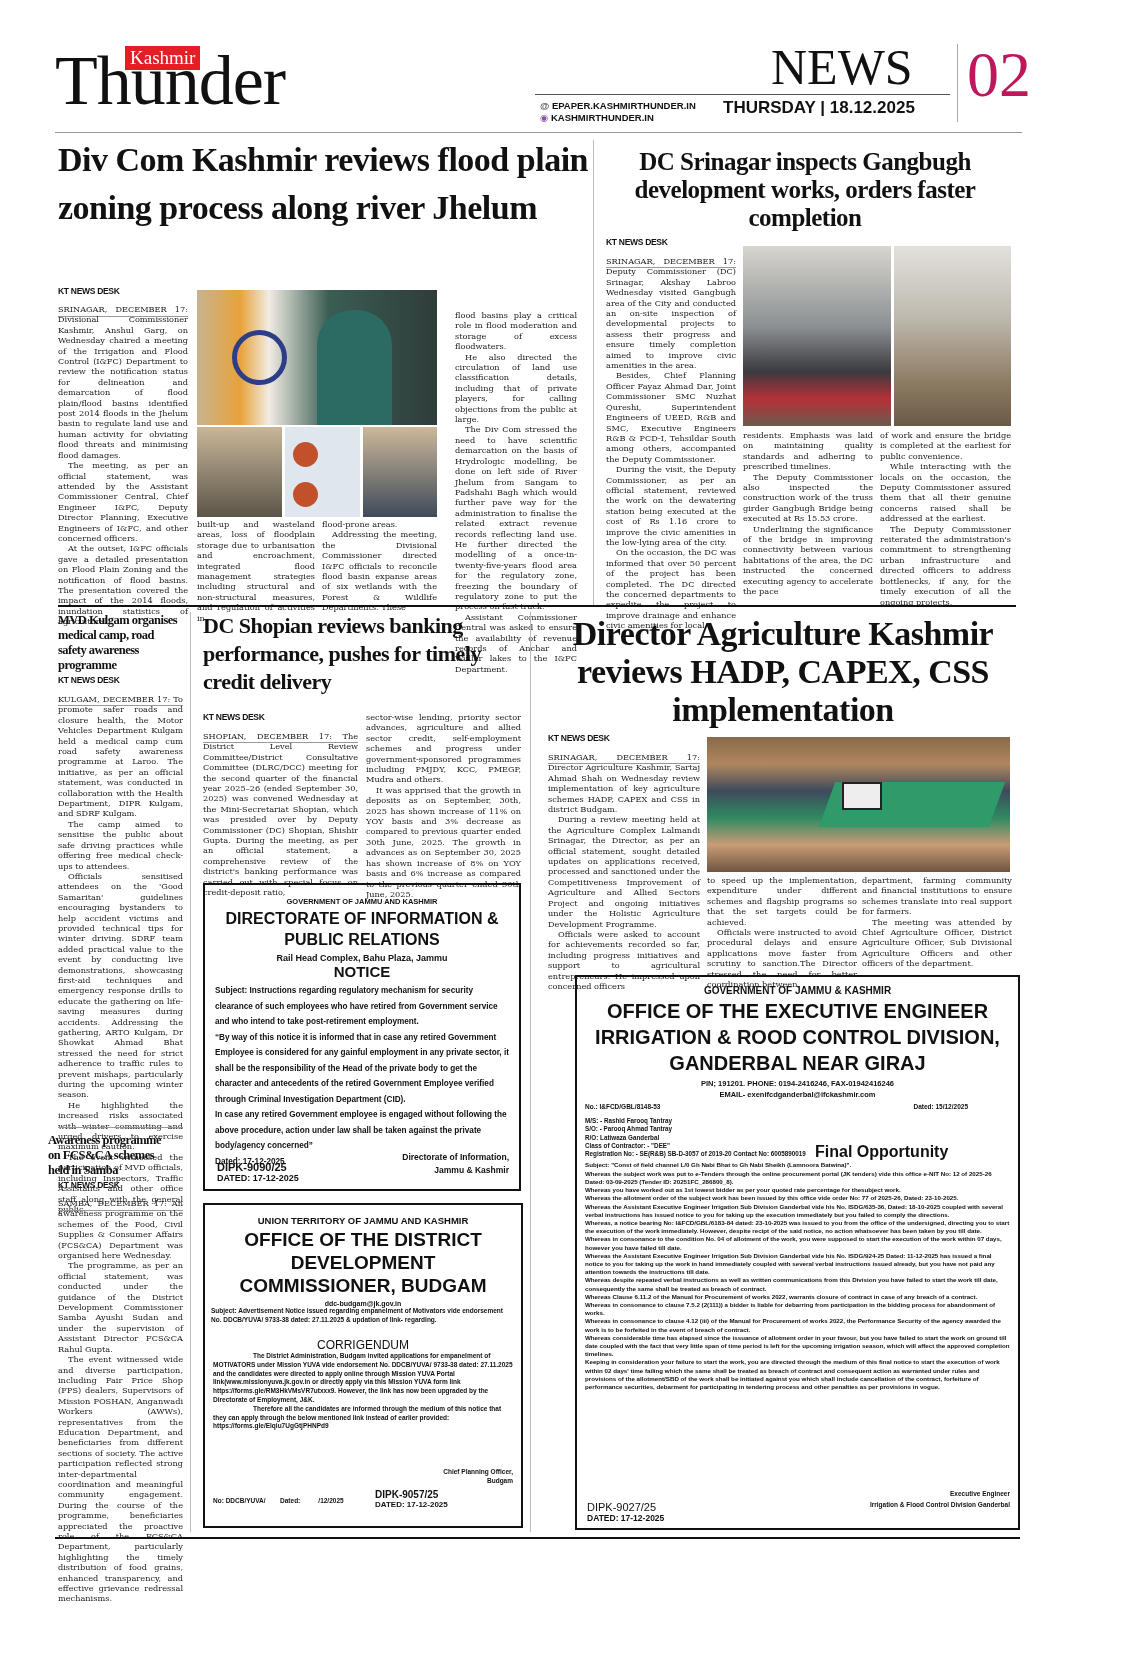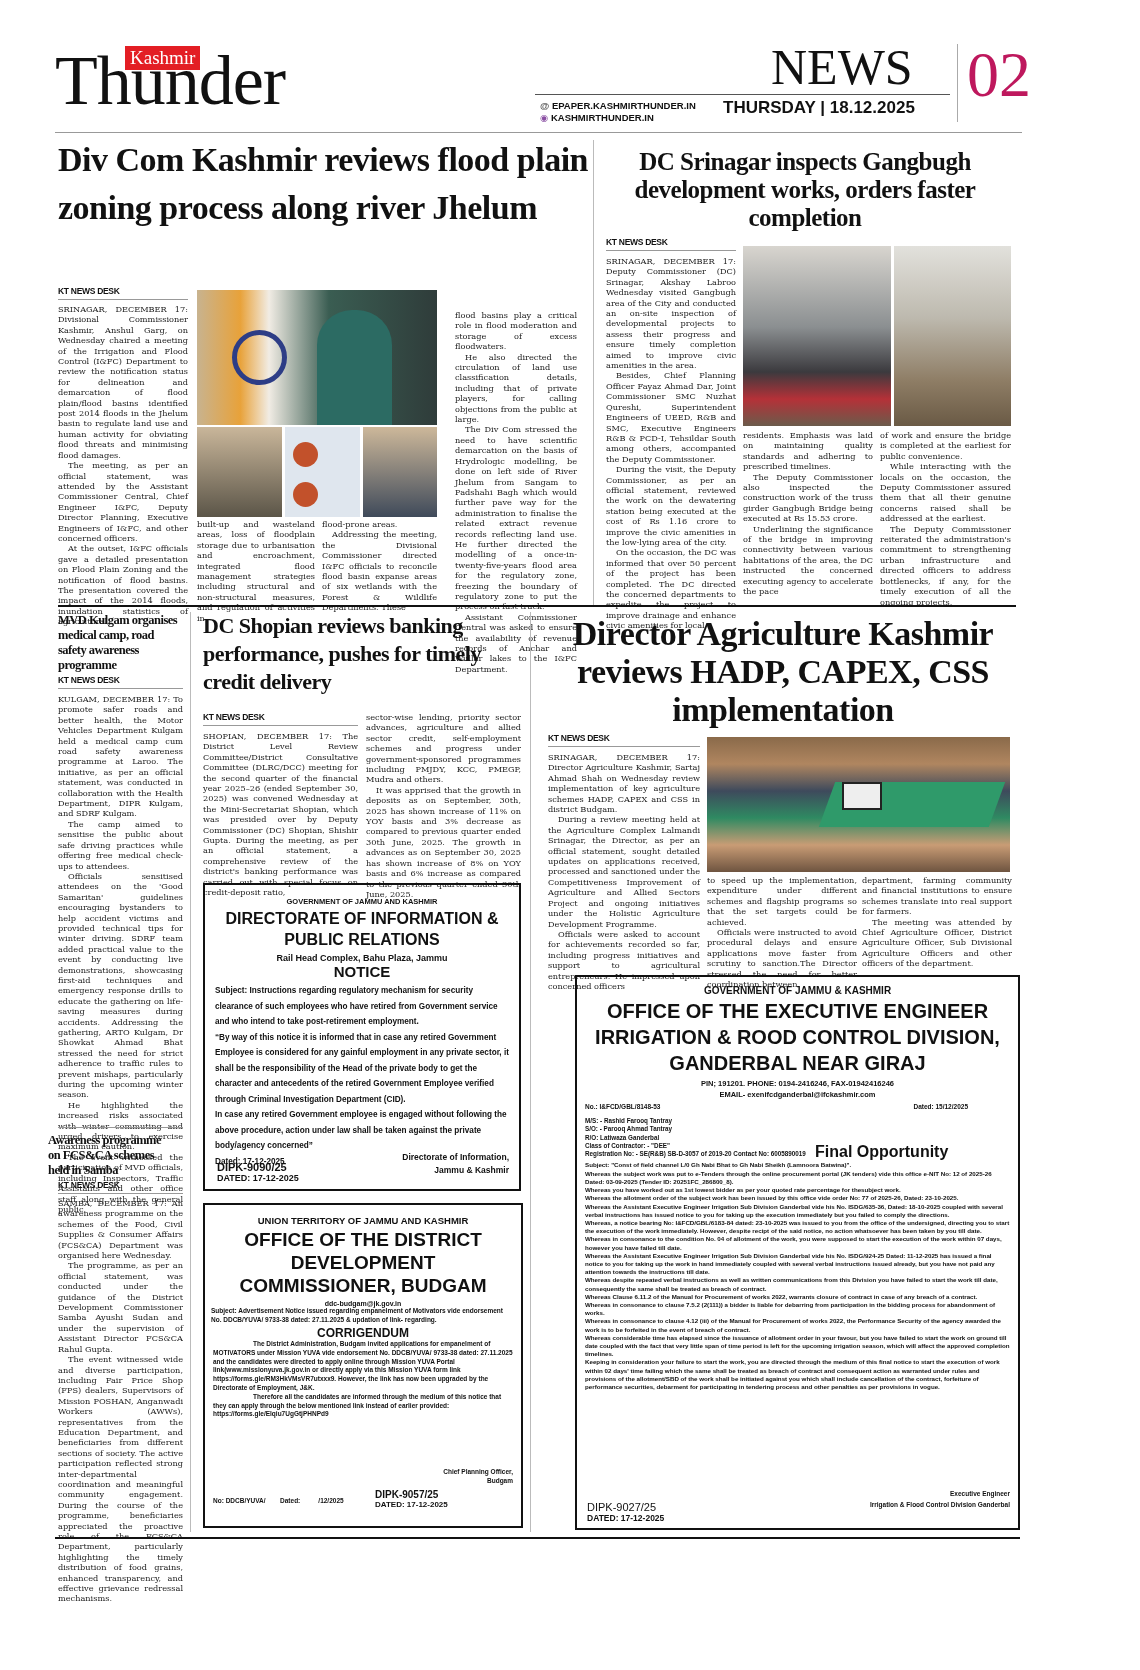--- a/index.html
+++ b/index.html
@@ -3,21 +3,21 @@
 <meta charset="utf-8">
 <style>
 *{box-sizing:border-box;margin:0;padding:0}
 body{width:1140px;height:1670px;background:#fff;color:#111;font-family:"DejaVu Serif",serif;position:relative;overflow:hidden}
 .abs{position:absolute}
 .serif{font-family:"Liberation Serif","DejaVu Serif",serif}
 .sans{font-family:"Liberation Sans","DejaVu Sans",sans-serif}
 .body-txt{font-family:"DejaVu Serif",serif;font-size:8.2px;line-height:10.4px;text-align:justify;color:#1a1a1a;hyphens:auto}
 .body-txt p{text-indent:10px}
 .body-txt p:first-child{text-indent:0}
-.desk{font-family:"Liberation Sans",sans-serif;font-weight:bold;font-size:8.5px;letter-spacing:-0.3px;border-bottom:1px solid #999;padding-bottom:3px;margin-bottom:5px}
+.desk{font-family:"Liberation Sans",sans-serif;font-weight:bold;font-size:8.5px;letter-spacing:-0.3px;border-bottom:1px solid #999;padding-bottom:20px;margin-bottom:5px}
 .hl{font-family:"Liberation Serif",serif;font-weight:bold;color:#111;letter-spacing:-0.5px}
 .photo{position:absolute;overflow:hidden}
 .ad{position:absolute;border:2px solid #111;font-family:"Liberation Sans",sans-serif;text-align:center;color:#111}
 .ad .tiny{font-weight:bold;font-size:8px}
 .hr{position:absolute;background:#111}
 .vr{position:absolute;background:#bbb;width:1px}
 </style>
 </head>
 <body>
 
@@ -96,21 +96,21 @@
   <p>The Deputy Commissioner reiterated the administration's commitment to strengthening urban infrastructure and directed officers to address bottlenecks, if any, for the timely execution of all the ongoing projects.</p>
 </div>
 
 <div class="hr" style="left:58px;top:605px;width:958px;height:2px"></div>
 
 <div class="abs hl" style="left:58px;top:613px;width:125px;font-size:12.5px;line-height:15px">MVD Kulgam organises medical camp, road safety awareness programme</div>
 <div class="abs" style="left:58px;top:675px;width:125px">
     <div class="desk">KT NEWS DESK</div>
   </div>
 <div class="abs body-txt" style="left:58px;top:694px;width:125px">
-  <p>KULGAM, DECEMBER 17: To promote safer roads and better health, the Motor Vehicles Department Kulgam held a medical camp cum road safety awareness programme at Laroo. The initiative, as per an official statement, was conducted in collaboration with the Health Department, DIPR Kulgam, and SDRF Kulgam.</p>
+  <p>KULGAM, DECEMBER 17: To promote safer roads and closure health, the Motor Vehicles Department Kulgam held a medical camp cum road safety awareness programme at Laroo. The initiative, as per an official statement, was conducted in collaboration with the Health Department, DIPR Kulgam, and SDRF Kulgam.</p>
   <p>The camp aimed to sensitise the public about safe driving practices while offering free medical check-ups to attendees.</p>
   <p>Officials sensitised attendees on the 'Good Samaritan' guidelines encouraging bystanders to help accident victims and provided technical tips for winter driving. SDRF team added practical value to the event by conducting live demonstrations, showcasing first-aid techniques and emergency response drills to educate the gathering on life-saving measures during accidents. Addressing the gathering, ARTO Kulgam, Dr Showkat Ahmad Bhat stressed the need for strict adherence to traffic rules to prevent mishaps, particularly during the upcoming winter season.</p>
   <p>He highlighted the increased risks associated with winter commuting and urged drivers to exercise maximum caution.</p>
   <p>The event witnessed the participation of MVD officials, including Inspectors, Traffic Assistants and other office staff along with the general public.</p>
 </div>
 <div class="hr" style="left:58px;top:1127px;width:125px;height:1px;background:#999"></div>
 
 <div class="abs hl" style="left:48px;top:1133px;width:125px;font-size:12.5px;line-height:15px">Awareness programme on FCS&amp;CA schemes held in Samba</div>
 <div class="abs" style="left:58px;top:1180px;width:125px">
     <div class="desk">KT NEWS DESK</div>
@@ -151,21 +151,21 @@
     <div style="font-size:9px;font-weight:bold">DATED: 17-12-2025</div>
   </div>
   <div class="abs" style="right:10px;bottom:12px;width:120px;text-align:right;font-size:8.5px;font-weight:bold;line-height:13px">Directorate of Information, Jammu &amp; Kashmir</div>
 </div>
 
 <div class="ad" style="left:203px;top:1203px;width:320px;height:325px">
   <div class="tiny" style="margin-top:10px;font-size:9.5px;font-weight:900">UNION TERRITORY OF JAMMU AND KASHMIR</div>
   <div style="font-weight:900;font-size:19px;line-height:23px;padding:2px 8px 0">OFFICE OF THE DISTRICT DEVELOPMENT COMMISSIONER, BUDGAM</div>
   <div style="font-weight:bold;font-size:7px;margin-top:3px">ddc-budgam@jk.gov.in</div>
   <div style="text-align:left;font-weight:bold;font-size:6.5px;line-height:8.5px;padding:0 6px">Subject: Advertisement Notice issued regarding empanelment of Motivators vide endorsement No. DDCB/YUVA/ 9733-38 dated: 27.11.2025 &amp; updation of link- regarding.</div>
-  <div style="font-weight:bold;font-size:12px;margin-top:2px">CORRIGENDUM</div>
+  <div style="font-weight:normal;font-size:12px;margin-top:14px">CORRIGENDUM</div>
   <div style="text-align:left;font-weight:bold;font-size:6.5px;line-height:8.8px;padding:0 8px">
     <div style="text-indent:40px">The District Administration, Budgam invited applications for empanelment of MOTIVATORS under Mission YUVA vide endorsement No. DDCB/YUVA/ 9733-38 dated: 27.11.2025 and the candidates were directed to apply online through Mission YUVA Portal link(www.missionyuva.jk.gov.in or directly apply via this Mission YUVA form link https://forms.gle/RM3HkVMsVR7utxxx9. However, the link has now been upgraded by the Directorate of Employment, J&amp;K.</div>
     <div style="text-indent:40px">Therefore all the candidates are informed through the medium of this notice that they can apply through the below mentioned link instead of earlier provided: https://forms.gle/Elqiu7UgGtjPHNPd9</div>
   </div>
   <div class="abs" style="right:8px;top:262px;width:90px;text-align:right;font-size:6.5px;font-weight:bold;line-height:9px">Chief Planning Officer, Budgam</div>
   <div class="abs" style="left:8px;top:292px;font-size:6.5px;font-weight:bold;white-space:pre">No: DDCB/YUVA/        Dated:          /12/2025</div>
   <div class="abs" style="left:170px;top:284px;text-align:left">
     <div style="font-size:10px;font-weight:bold">DIPK-9057/25</div>
     <div style="font-size:8px;font-weight:bold">DATED: 17-12-2025</div>
   </div>

